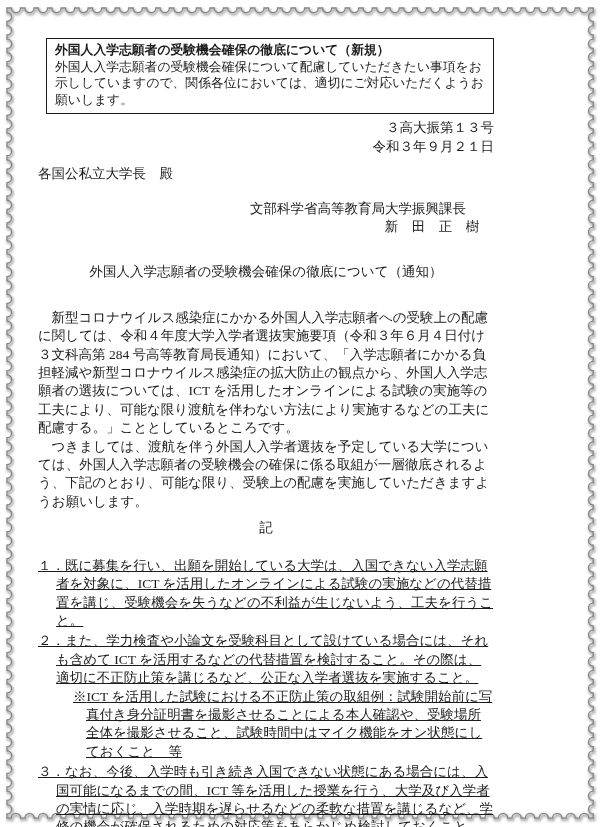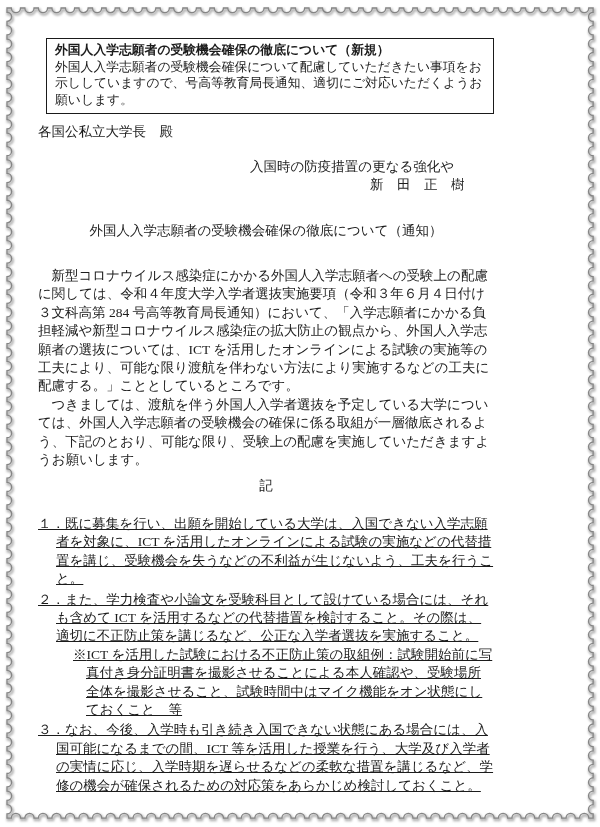--- a/index.html
+++ b/index.html
@@ -35,21 +35,21 @@
     font-size: 12.8px;
     line-height: 16.6px;
     border: 1.6px solid var(--box-border);
     padding: 3px 8px 5px 8px;
     margin: 8px 0 0 8px;
   }
   .header-box .box-title { font-weight: bold; }
   .doc-meta { text-align: right; margin-top: 5px; }
   .addressee { margin-top: 9px; }
   .sender { margin-top: 16px; margin-left: 212px; }
-  .sender-name { padding-left: 120px; }
+  .sender-name { padding-left: 120px; text-align: center; }
   .subject { text-align: center; margin-top: 27px; }
   .body-text { margin-top: 27px; }
   .body-text p { text-indent: 1em; }
   .ki { text-align: center; margin-top: 8px; }
   .items { margin-top: 19px; }
   .item { padding-left: 18px; text-indent: -18px; text-decoration: underline; }
   .item + .item { margin-top: 2px; }
   .note { padding-left: 30px; text-indent: -13px; }
 </style>
 </head>
@@ -63,28 +63,32 @@
   </defs>
   <path id="stamp-fill" fill="#ffffff" stroke="none" d="M7 8h4.33a4.6 4.6 0 0 0 9.20 0h4.33a4.6 4.6 0 0 0 9.20 0h4.33a4.6 4.6 0 0 0 9.20 0h4.33a4.6 4.6 0 0 0 9.20 0h4.33a4.6 4.6 0 0 0 9.20 0h4.33a4.6 4.6 0 0 0 9.20 0h4.33a4.6 4.6 0 0 0 9.20 0h4.33a4.6 4.6 0 0 0 9.20 0h4.33a4.6 4.6 0 0 0 9.20 0h4.33a4.6 4.6 0 0 0 9.20 0h4.33a4.6 4.6 0 0 0 9.20 0h4.33a4.6 4.6 0 0 0 9.20 0h4.33a4.6 4.6 0 0 0 9.20 0h4.33a4.6 4.6 0 0 0 9.20 0h4.33a4.6 4.6 0 0 0 9.20 0h4.33a4.6 4.6 0 0 0 9.20 0h4.33a4.6 4.6 0 0 0 9.20 0h4.33a4.6 4.6 0 0 0 9.20 0h4.33a4.6 4.6 0 0 0 9.20 0h4.33a4.6 4.6 0 0 0 9.20 0h4.33a4.6 4.6 0 0 0 9.20 0h4.33a4.6 4.6 0 0 0 9.20 0h4.33a4.6 4.6 0 0 0 9.20 0h4.33a4.6 4.6 0 0 0 9.20 0h4.33a4.6 4.6 0 0 0 9.20 0h4.33a4.6 4.6 0 0 0 9.20 0h4.33a4.6 4.6 0 0 0 9.20 0h4.33a4.6 4.6 0 0 0 9.20 0h4.33a4.6 4.6 0 0 0 9.20 0h4.33a4.6 4.6 0 0 0 9.20 0h4.33a4.6 4.6 0 0 0 9.20 0h4.33a4.6 4.6 0 0 0 9.20 0h4.33a4.6 4.6 0 0 0 9.20 0h4.33a4.6 4.6 0 0 0 9.20 0h4.33a4.6 4.6 0 0 0 9.20 0h4.33a4.6 4.6 0 0 0 9.20 0h4.33a4.6 4.6 0 0 0 9.20 0h4.33a4.6 4.6 0 0 0 9.20 0h4.33a4.6 4.6 0 0 0 9.20 0h4.33a4.6 4.6 0 0 0 9.20 0h4.33a4.6 4.6 0 0 0 9.20 0h4.33a4.6 4.6 0 0 0 9.20 0h4.33a4.6 4.6 0 0 0 9.20 0h4.33v4.23a4.6 4.6 0 0 0 0 9.20v4.23a4.6 4.6 0 0 0 0 9.20v4.23a4.6 4.6 0 0 0 0 9.20v4.23a4.6 4.6 0 0 0 0 9.20v4.23a4.6 4.6 0 0 0 0 9.20v4.23a4.6 4.6 0 0 0 0 9.20v4.23a4.6 4.6 0 0 0 0 9.20v4.23a4.6 4.6 0 0 0 0 9.20v4.23a4.6 4.6 0 0 0 0 9.20v4.23a4.6 4.6 0 0 0 0 9.20v4.23a4.6 4.6 0 0 0 0 9.20v4.23a4.6 4.6 0 0 0 0 9.20v4.23a4.6 4.6 0 0 0 0 9.20v4.23a4.6 4.6 0 0 0 0 9.20v4.23a4.6 4.6 0 0 0 0 9.20v4.23a4.6 4.6 0 0 0 0 9.20v4.23a4.6 4.6 0 0 0 0 9.20v4.23a4.6 4.6 0 0 0 0 9.20v4.23a4.6 4.6 0 0 0 0 9.20v4.23a4.6 4.6 0 0 0 0 9.20v4.23a4.6 4.6 0 0 0 0 9.20v4.23a4.6 4.6 0 0 0 0 9.20v4.23a4.6 4.6 0 0 0 0 9.20v4.23a4.6 4.6 0 0 0 0 9.20v4.23a4.6 4.6 0 0 0 0 9.20v4.23a4.6 4.6 0 0 0 0 9.20v4.23a4.6 4.6 0 0 0 0 9.20v4.23a4.6 4.6 0 0 0 0 9.20v4.23a4.6 4.6 0 0 0 0 9.20v4.23a4.6 4.6 0 0 0 0 9.20v4.23a4.6 4.6 0 0 0 0 9.20v4.23a4.6 4.6 0 0 0 0 9.20v4.23a4.6 4.6 0 0 0 0 9.20v4.23a4.6 4.6 0 0 0 0 9.20v4.23a4.6 4.6 0 0 0 0 9.20v4.23a4.6 4.6 0 0 0 0 9.20v4.23a4.6 4.6 0 0 0 0 9.20v4.23a4.6 4.6 0 0 0 0 9.20v4.23a4.6 4.6 0 0 0 0 9.20v4.23a4.6 4.6 0 0 0 0 9.20v4.23a4.6 4.6 0 0 0 0 9.20v4.23a4.6 4.6 0 0 0 0 9.20v4.23a4.6 4.6 0 0 0 0 9.20v4.23a4.6 4.6 0 0 0 0 9.20v4.23a4.6 4.6 0 0 0 0 9.20v4.23a4.6 4.6 0 0 0 0 9.20v4.23a4.6 4.6 0 0 0 0 9.20v4.23a4.6 4.6 0 0 0 0 9.20v4.23a4.6 4.6 0 0 0 0 9.20v4.23a4.6 4.6 0 0 0 0 9.20v4.23a4.6 4.6 0 0 0 0 9.20v4.23a4.6 4.6 0 0 0 0 9.20v4.23a4.6 4.6 0 0 0 0 9.20v4.23a4.6 4.6 0 0 0 0 9.20v4.23a4.6 4.6 0 0 0 0 9.20v4.23a4.6 4.6 0 0 0 0 9.20v4.23a4.6 4.6 0 0 0 0 9.20v4.23a4.6 4.6 0 0 0 0 9.20v4.23a4.6 4.6 0 0 0 0 9.20v4.23a4.6 4.6 0 0 0 0 9.20v4.23h-4.33a4.6 4.6 0 0 0 -9.20 0h-4.33a4.6 4.6 0 0 0 -9.20 0h-4.33a4.6 4.6 0 0 0 -9.20 0h-4.33a4.6 4.6 0 0 0 -9.20 0h-4.33a4.6 4.6 0 0 0 -9.20 0h-4.33a4.6 4.6 0 0 0 -9.20 0h-4.33a4.6 4.6 0 0 0 -9.20 0h-4.33a4.6 4.6 0 0 0 -9.20 0h-4.33a4.6 4.6 0 0 0 -9.20 0h-4.33a4.6 4.6 0 0 0 -9.20 0h-4.33a4.6 4.6 0 0 0 -9.20 0h-4.33a4.6 4.6 0 0 0 -9.20 0h-4.33a4.6 4.6 0 0 0 -9.20 0h-4.33a4.6 4.6 0 0 0 -9.20 0h-4.33a4.6 4.6 0 0 0 -9.20 0h-4.33a4.6 4.6 0 0 0 -9.20 0h-4.33a4.6 4.6 0 0 0 -9.20 0h-4.33a4.6 4.6 0 0 0 -9.20 0h-4.33a4.6 4.6 0 0 0 -9.20 0h-4.33a4.6 4.6 0 0 0 -9.20 0h-4.33a4.6 4.6 0 0 0 -9.20 0h-4.33a4.6 4.6 0 0 0 -9.20 0h-4.33a4.6 4.6 0 0 0 -9.20 0h-4.33a4.6 4.6 0 0 0 -9.20 0h-4.33a4.6 4.6 0 0 0 -9.20 0h-4.33a4.6 4.6 0 0 0 -9.20 0h-4.33a4.6 4.6 0 0 0 -9.20 0h-4.33a4.6 4.6 0 0 0 -9.20 0h-4.33a4.6 4.6 0 0 0 -9.20 0h-4.33a4.6 4.6 0 0 0 -9.20 0h-4.33a4.6 4.6 0 0 0 -9.20 0h-4.33a4.6 4.6 0 0 0 -9.20 0h-4.33a4.6 4.6 0 0 0 -9.20 0h-4.33a4.6 4.6 0 0 0 -9.20 0h-4.33a4.6 4.6 0 0 0 -9.20 0h-4.33a4.6 4.6 0 0 0 -9.20 0h-4.33a4.6 4.6 0 0 0 -9.20 0h-4.33a4.6 4.6 0 0 0 -9.20 0h-4.33a4.6 4.6 0 0 0 -9.20 0h-4.33a4.6 4.6 0 0 0 -9.20 0h-4.33a4.6 4.6 0 0 0 -9.20 0h-4.33a4.6 4.6 0 0 0 -9.20 0h-4.33a4.6 4.6 0 0 0 -9.20 0h-4.33v-4.23a4.6 4.6 0 0 0 0 -9.20v-4.23a4.6 4.6 0 0 0 0 -9.20v-4.23a4.6 4.6 0 0 0 0 -9.20v-4.23a4.6 4.6 0 0 0 0 -9.20v-4.23a4.6 4.6 0 0 0 0 -9.20v-4.23a4.6 4.6 0 0 0 0 -9.20v-4.23a4.6 4.6 0 0 0 0 -9.20v-4.23a4.6 4.6 0 0 0 0 -9.20v-4.23a4.6 4.6 0 0 0 0 -9.20v-4.23a4.6 4.6 0 0 0 0 -9.20v-4.23a4.6 4.6 0 0 0 0 -9.20v-4.23a4.6 4.6 0 0 0 0 -9.20v-4.23a4.6 4.6 0 0 0 0 -9.20v-4.23a4.6 4.6 0 0 0 0 -9.20v-4.23a4.6 4.6 0 0 0 0 -9.20v-4.23a4.6 4.6 0 0 0 0 -9.20v-4.23a4.6 4.6 0 0 0 0 -9.20v-4.23a4.6 4.6 0 0 0 0 -9.20v-4.23a4.6 4.6 0 0 0 0 -9.20v-4.23a4.6 4.6 0 0 0 0 -9.20v-4.23a4.6 4.6 0 0 0 0 -9.20v-4.23a4.6 4.6 0 0 0 0 -9.20v-4.23a4.6 4.6 0 0 0 0 -9.20v-4.23a4.6 4.6 0 0 0 0 -9.20v-4.23a4.6 4.6 0 0 0 0 -9.20v-4.23a4.6 4.6 0 0 0 0 -9.20v-4.23a4.6 4.6 0 0 0 0 -9.20v-4.23a4.6 4.6 0 0 0 0 -9.20v-4.23a4.6 4.6 0 0 0 0 -9.20v-4.23a4.6 4.6 0 0 0 0 -9.20v-4.23a4.6 4.6 0 0 0 0 -9.20v-4.23a4.6 4.6 0 0 0 0 -9.20v-4.23a4.6 4.6 0 0 0 0 -9.20v-4.23a4.6 4.6 0 0 0 0 -9.20v-4.23a4.6 4.6 0 0 0 0 -9.20v-4.23a4.6 4.6 0 0 0 0 -9.20v-4.23a4.6 4.6 0 0 0 0 -9.20v-4.23a4.6 4.6 0 0 0 0 -9.20v-4.23a4.6 4.6 0 0 0 0 -9.20v-4.23a4.6 4.6 0 0 0 0 -9.20v-4.23a4.6 4.6 0 0 0 0 -9.20v-4.23a4.6 4.6 0 0 0 0 -9.20v-4.23a4.6 4.6 0 0 0 0 -9.20v-4.23a4.6 4.6 0 0 0 0 -9.20v-4.23a4.6 4.6 0 0 0 0 -9.20v-4.23a4.6 4.6 0 0 0 0 -9.20v-4.23a4.6 4.6 0 0 0 0 -9.20v-4.23a4.6 4.6 0 0 0 0 -9.20v-4.23a4.6 4.6 0 0 0 0 -9.20v-4.23a4.6 4.6 0 0 0 0 -9.20v-4.23a4.6 4.6 0 0 0 0 -9.20v-4.23a4.6 4.6 0 0 0 0 -9.20v-4.23a4.6 4.6 0 0 0 0 -9.20v-4.23a4.6 4.6 0 0 0 0 -9.20v-4.23a4.6 4.6 0 0 0 0 -9.20v-4.23a4.6 4.6 0 0 0 0 -9.20v-4.23a4.6 4.6 0 0 0 0 -9.20v-4.23a4.6 4.6 0 0 0 0 -9.20v-4.23a4.6 4.6 0 0 0 0 -9.20v-4.23a4.6 4.6 0 0 0 0 -9.20v-4.23Z"></path>
   <path id="stamp-shadow" fill="none" stroke="#b3b3b3" stroke-width="2.8" filter="url(#soft)" transform="translate(1,1.8)" d="M7 8h4.33a4.6 4.6 0 0 0 9.20 0h4.33a4.6 4.6 0 0 0 9.20 0h4.33a4.6 4.6 0 0 0 9.20 0h4.33a4.6 4.6 0 0 0 9.20 0h4.33a4.6 4.6 0 0 0 9.20 0h4.33a4.6 4.6 0 0 0 9.20 0h4.33a4.6 4.6 0 0 0 9.20 0h4.33a4.6 4.6 0 0 0 9.20 0h4.33a4.6 4.6 0 0 0 9.20 0h4.33a4.6 4.6 0 0 0 9.20 0h4.33a4.6 4.6 0 0 0 9.20 0h4.33a4.6 4.6 0 0 0 9.20 0h4.33a4.6 4.6 0 0 0 9.20 0h4.33a4.6 4.6 0 0 0 9.20 0h4.33a4.6 4.6 0 0 0 9.20 0h4.33a4.6 4.6 0 0 0 9.20 0h4.33a4.6 4.6 0 0 0 9.20 0h4.33a4.6 4.6 0 0 0 9.20 0h4.33a4.6 4.6 0 0 0 9.20 0h4.33a4.6 4.6 0 0 0 9.20 0h4.33a4.6 4.6 0 0 0 9.20 0h4.33a4.6 4.6 0 0 0 9.20 0h4.33a4.6 4.6 0 0 0 9.20 0h4.33a4.6 4.6 0 0 0 9.20 0h4.33a4.6 4.6 0 0 0 9.20 0h4.33a4.6 4.6 0 0 0 9.20 0h4.33a4.6 4.6 0 0 0 9.20 0h4.33a4.6 4.6 0 0 0 9.20 0h4.33a4.6 4.6 0 0 0 9.20 0h4.33a4.6 4.6 0 0 0 9.20 0h4.33a4.6 4.6 0 0 0 9.20 0h4.33a4.6 4.6 0 0 0 9.20 0h4.33a4.6 4.6 0 0 0 9.20 0h4.33a4.6 4.6 0 0 0 9.20 0h4.33a4.6 4.6 0 0 0 9.20 0h4.33a4.6 4.6 0 0 0 9.20 0h4.33a4.6 4.6 0 0 0 9.20 0h4.33a4.6 4.6 0 0 0 9.20 0h4.33a4.6 4.6 0 0 0 9.20 0h4.33a4.6 4.6 0 0 0 9.20 0h4.33a4.6 4.6 0 0 0 9.20 0h4.33a4.6 4.6 0 0 0 9.20 0h4.33a4.6 4.6 0 0 0 9.20 0h4.33v4.23a4.6 4.6 0 0 0 0 9.20v4.23a4.6 4.6 0 0 0 0 9.20v4.23a4.6 4.6 0 0 0 0 9.20v4.23a4.6 4.6 0 0 0 0 9.20v4.23a4.6 4.6 0 0 0 0 9.20v4.23a4.6 4.6 0 0 0 0 9.20v4.23a4.6 4.6 0 0 0 0 9.20v4.23a4.6 4.6 0 0 0 0 9.20v4.23a4.6 4.6 0 0 0 0 9.20v4.23a4.6 4.6 0 0 0 0 9.20v4.23a4.6 4.6 0 0 0 0 9.20v4.23a4.6 4.6 0 0 0 0 9.20v4.23a4.6 4.6 0 0 0 0 9.20v4.23a4.6 4.6 0 0 0 0 9.20v4.23a4.6 4.6 0 0 0 0 9.20v4.23a4.6 4.6 0 0 0 0 9.20v4.23a4.6 4.6 0 0 0 0 9.20v4.23a4.6 4.6 0 0 0 0 9.20v4.23a4.6 4.6 0 0 0 0 9.20v4.23a4.6 4.6 0 0 0 0 9.20v4.23a4.6 4.6 0 0 0 0 9.20v4.23a4.6 4.6 0 0 0 0 9.20v4.23a4.6 4.6 0 0 0 0 9.20v4.23a4.6 4.6 0 0 0 0 9.20v4.23a4.6 4.6 0 0 0 0 9.20v4.23a4.6 4.6 0 0 0 0 9.20v4.23a4.6 4.6 0 0 0 0 9.20v4.23a4.6 4.6 0 0 0 0 9.20v4.23a4.6 4.6 0 0 0 0 9.20v4.23a4.6 4.6 0 0 0 0 9.20v4.23a4.6 4.6 0 0 0 0 9.20v4.23a4.6 4.6 0 0 0 0 9.20v4.23a4.6 4.6 0 0 0 0 9.20v4.23a4.6 4.6 0 0 0 0 9.20v4.23a4.6 4.6 0 0 0 0 9.20v4.23a4.6 4.6 0 0 0 0 9.20v4.23a4.6 4.6 0 0 0 0 9.20v4.23a4.6 4.6 0 0 0 0 9.20v4.23a4.6 4.6 0 0 0 0 9.20v4.23a4.6 4.6 0 0 0 0 9.20v4.23a4.6 4.6 0 0 0 0 9.20v4.23a4.6 4.6 0 0 0 0 9.20v4.23a4.6 4.6 0 0 0 0 9.20v4.23a4.6 4.6 0 0 0 0 9.20v4.23a4.6 4.6 0 0 0 0 9.20v4.23a4.6 4.6 0 0 0 0 9.20v4.23a4.6 4.6 0 0 0 0 9.20v4.23a4.6 4.6 0 0 0 0 9.20v4.23a4.6 4.6 0 0 0 0 9.20v4.23a4.6 4.6 0 0 0 0 9.20v4.23a4.6 4.6 0 0 0 0 9.20v4.23a4.6 4.6 0 0 0 0 9.20v4.23a4.6 4.6 0 0 0 0 9.20v4.23a4.6 4.6 0 0 0 0 9.20v4.23a4.6 4.6 0 0 0 0 9.20v4.23a4.6 4.6 0 0 0 0 9.20v4.23a4.6 4.6 0 0 0 0 9.20v4.23a4.6 4.6 0 0 0 0 9.20v4.23a4.6 4.6 0 0 0 0 9.20v4.23a4.6 4.6 0 0 0 0 9.20v4.23h-4.33a4.6 4.6 0 0 0 -9.20 0h-4.33a4.6 4.6 0 0 0 -9.20 0h-4.33a4.6 4.6 0 0 0 -9.20 0h-4.33a4.6 4.6 0 0 0 -9.20 0h-4.33a4.6 4.6 0 0 0 -9.20 0h-4.33a4.6 4.6 0 0 0 -9.20 0h-4.33a4.6 4.6 0 0 0 -9.20 0h-4.33a4.6 4.6 0 0 0 -9.20 0h-4.33a4.6 4.6 0 0 0 -9.20 0h-4.33a4.6 4.6 0 0 0 -9.20 0h-4.33a4.6 4.6 0 0 0 -9.20 0h-4.33a4.6 4.6 0 0 0 -9.20 0h-4.33a4.6 4.6 0 0 0 -9.20 0h-4.33a4.6 4.6 0 0 0 -9.20 0h-4.33a4.6 4.6 0 0 0 -9.20 0h-4.33a4.6 4.6 0 0 0 -9.20 0h-4.33a4.6 4.6 0 0 0 -9.20 0h-4.33a4.6 4.6 0 0 0 -9.20 0h-4.33a4.6 4.6 0 0 0 -9.20 0h-4.33a4.6 4.6 0 0 0 -9.20 0h-4.33a4.6 4.6 0 0 0 -9.20 0h-4.33a4.6 4.6 0 0 0 -9.20 0h-4.33a4.6 4.6 0 0 0 -9.20 0h-4.33a4.6 4.6 0 0 0 -9.20 0h-4.33a4.6 4.6 0 0 0 -9.20 0h-4.33a4.6 4.6 0 0 0 -9.20 0h-4.33a4.6 4.6 0 0 0 -9.20 0h-4.33a4.6 4.6 0 0 0 -9.20 0h-4.33a4.6 4.6 0 0 0 -9.20 0h-4.33a4.6 4.6 0 0 0 -9.20 0h-4.33a4.6 4.6 0 0 0 -9.20 0h-4.33a4.6 4.6 0 0 0 -9.20 0h-4.33a4.6 4.6 0 0 0 -9.20 0h-4.33a4.6 4.6 0 0 0 -9.20 0h-4.33a4.6 4.6 0 0 0 -9.20 0h-4.33a4.6 4.6 0 0 0 -9.20 0h-4.33a4.6 4.6 0 0 0 -9.20 0h-4.33a4.6 4.6 0 0 0 -9.20 0h-4.33a4.6 4.6 0 0 0 -9.20 0h-4.33a4.6 4.6 0 0 0 -9.20 0h-4.33a4.6 4.6 0 0 0 -9.20 0h-4.33a4.6 4.6 0 0 0 -9.20 0h-4.33a4.6 4.6 0 0 0 -9.20 0h-4.33v-4.23a4.6 4.6 0 0 0 0 -9.20v-4.23a4.6 4.6 0 0 0 0 -9.20v-4.23a4.6 4.6 0 0 0 0 -9.20v-4.23a4.6 4.6 0 0 0 0 -9.20v-4.23a4.6 4.6 0 0 0 0 -9.20v-4.23a4.6 4.6 0 0 0 0 -9.20v-4.23a4.6 4.6 0 0 0 0 -9.20v-4.23a4.6 4.6 0 0 0 0 -9.20v-4.23a4.6 4.6 0 0 0 0 -9.20v-4.23a4.6 4.6 0 0 0 0 -9.20v-4.23a4.6 4.6 0 0 0 0 -9.20v-4.23a4.6 4.6 0 0 0 0 -9.20v-4.23a4.6 4.6 0 0 0 0 -9.20v-4.23a4.6 4.6 0 0 0 0 -9.20v-4.23a4.6 4.6 0 0 0 0 -9.20v-4.23a4.6 4.6 0 0 0 0 -9.20v-4.23a4.6 4.6 0 0 0 0 -9.20v-4.23a4.6 4.6 0 0 0 0 -9.20v-4.23a4.6 4.6 0 0 0 0 -9.20v-4.23a4.6 4.6 0 0 0 0 -9.20v-4.23a4.6 4.6 0 0 0 0 -9.20v-4.23a4.6 4.6 0 0 0 0 -9.20v-4.23a4.6 4.6 0 0 0 0 -9.20v-4.23a4.6 4.6 0 0 0 0 -9.20v-4.23a4.6 4.6 0 0 0 0 -9.20v-4.23a4.6 4.6 0 0 0 0 -9.20v-4.23a4.6 4.6 0 0 0 0 -9.20v-4.23a4.6 4.6 0 0 0 0 -9.20v-4.23a4.6 4.6 0 0 0 0 -9.20v-4.23a4.6 4.6 0 0 0 0 -9.20v-4.23a4.6 4.6 0 0 0 0 -9.20v-4.23a4.6 4.6 0 0 0 0 -9.20v-4.23a4.6 4.6 0 0 0 0 -9.20v-4.23a4.6 4.6 0 0 0 0 -9.20v-4.23a4.6 4.6 0 0 0 0 -9.20v-4.23a4.6 4.6 0 0 0 0 -9.20v-4.23a4.6 4.6 0 0 0 0 -9.20v-4.23a4.6 4.6 0 0 0 0 -9.20v-4.23a4.6 4.6 0 0 0 0 -9.20v-4.23a4.6 4.6 0 0 0 0 -9.20v-4.23a4.6 4.6 0 0 0 0 -9.20v-4.23a4.6 4.6 0 0 0 0 -9.20v-4.23a4.6 4.6 0 0 0 0 -9.20v-4.23a4.6 4.6 0 0 0 0 -9.20v-4.23a4.6 4.6 0 0 0 0 -9.20v-4.23a4.6 4.6 0 0 0 0 -9.20v-4.23a4.6 4.6 0 0 0 0 -9.20v-4.23a4.6 4.6 0 0 0 0 -9.20v-4.23a4.6 4.6 0 0 0 0 -9.20v-4.23a4.6 4.6 0 0 0 0 -9.20v-4.23a4.6 4.6 0 0 0 0 -9.20v-4.23a4.6 4.6 0 0 0 0 -9.20v-4.23a4.6 4.6 0 0 0 0 -9.20v-4.23a4.6 4.6 0 0 0 0 -9.20v-4.23a4.6 4.6 0 0 0 0 -9.20v-4.23a4.6 4.6 0 0 0 0 -9.20v-4.23a4.6 4.6 0 0 0 0 -9.20v-4.23a4.6 4.6 0 0 0 0 -9.20v-4.23a4.6 4.6 0 0 0 0 -9.20v-4.23a4.6 4.6 0 0 0 0 -9.20v-4.23Z"></path>
   <path id="stamp-line" fill="none" stroke="#858585" stroke-width="1.3" d="M7 8h4.33a4.6 4.6 0 0 0 9.20 0h4.33a4.6 4.6 0 0 0 9.20 0h4.33a4.6 4.6 0 0 0 9.20 0h4.33a4.6 4.6 0 0 0 9.20 0h4.33a4.6 4.6 0 0 0 9.20 0h4.33a4.6 4.6 0 0 0 9.20 0h4.33a4.6 4.6 0 0 0 9.20 0h4.33a4.6 4.6 0 0 0 9.20 0h4.33a4.6 4.6 0 0 0 9.20 0h4.33a4.6 4.6 0 0 0 9.20 0h4.33a4.6 4.6 0 0 0 9.20 0h4.33a4.6 4.6 0 0 0 9.20 0h4.33a4.6 4.6 0 0 0 9.20 0h4.33a4.6 4.6 0 0 0 9.20 0h4.33a4.6 4.6 0 0 0 9.20 0h4.33a4.6 4.6 0 0 0 9.20 0h4.33a4.6 4.6 0 0 0 9.20 0h4.33a4.6 4.6 0 0 0 9.20 0h4.33a4.6 4.6 0 0 0 9.20 0h4.33a4.6 4.6 0 0 0 9.20 0h4.33a4.6 4.6 0 0 0 9.20 0h4.33a4.6 4.6 0 0 0 9.20 0h4.33a4.6 4.6 0 0 0 9.20 0h4.33a4.6 4.6 0 0 0 9.20 0h4.33a4.6 4.6 0 0 0 9.20 0h4.33a4.6 4.6 0 0 0 9.20 0h4.33a4.6 4.6 0 0 0 9.20 0h4.33a4.6 4.6 0 0 0 9.20 0h4.33a4.6 4.6 0 0 0 9.20 0h4.33a4.6 4.6 0 0 0 9.20 0h4.33a4.6 4.6 0 0 0 9.20 0h4.33a4.6 4.6 0 0 0 9.20 0h4.33a4.6 4.6 0 0 0 9.20 0h4.33a4.6 4.6 0 0 0 9.20 0h4.33a4.6 4.6 0 0 0 9.20 0h4.33a4.6 4.6 0 0 0 9.20 0h4.33a4.6 4.6 0 0 0 9.20 0h4.33a4.6 4.6 0 0 0 9.20 0h4.33a4.6 4.6 0 0 0 9.20 0h4.33a4.6 4.6 0 0 0 9.20 0h4.33a4.6 4.6 0 0 0 9.20 0h4.33a4.6 4.6 0 0 0 9.20 0h4.33a4.6 4.6 0 0 0 9.20 0h4.33v4.23a4.6 4.6 0 0 0 0 9.20v4.23a4.6 4.6 0 0 0 0 9.20v4.23a4.6 4.6 0 0 0 0 9.20v4.23a4.6 4.6 0 0 0 0 9.20v4.23a4.6 4.6 0 0 0 0 9.20v4.23a4.6 4.6 0 0 0 0 9.20v4.23a4.6 4.6 0 0 0 0 9.20v4.23a4.6 4.6 0 0 0 0 9.20v4.23a4.6 4.6 0 0 0 0 9.20v4.23a4.6 4.6 0 0 0 0 9.20v4.23a4.6 4.6 0 0 0 0 9.20v4.23a4.6 4.6 0 0 0 0 9.20v4.23a4.6 4.6 0 0 0 0 9.20v4.23a4.6 4.6 0 0 0 0 9.20v4.23a4.6 4.6 0 0 0 0 9.20v4.23a4.6 4.6 0 0 0 0 9.20v4.23a4.6 4.6 0 0 0 0 9.20v4.23a4.6 4.6 0 0 0 0 9.20v4.23a4.6 4.6 0 0 0 0 9.20v4.23a4.6 4.6 0 0 0 0 9.20v4.23a4.6 4.6 0 0 0 0 9.20v4.23a4.6 4.6 0 0 0 0 9.20v4.23a4.6 4.6 0 0 0 0 9.20v4.23a4.6 4.6 0 0 0 0 9.20v4.23a4.6 4.6 0 0 0 0 9.20v4.23a4.6 4.6 0 0 0 0 9.20v4.23a4.6 4.6 0 0 0 0 9.20v4.23a4.6 4.6 0 0 0 0 9.20v4.23a4.6 4.6 0 0 0 0 9.20v4.23a4.6 4.6 0 0 0 0 9.20v4.23a4.6 4.6 0 0 0 0 9.20v4.23a4.6 4.6 0 0 0 0 9.20v4.23a4.6 4.6 0 0 0 0 9.20v4.23a4.6 4.6 0 0 0 0 9.20v4.23a4.6 4.6 0 0 0 0 9.20v4.23a4.6 4.6 0 0 0 0 9.20v4.23a4.6 4.6 0 0 0 0 9.20v4.23a4.6 4.6 0 0 0 0 9.20v4.23a4.6 4.6 0 0 0 0 9.20v4.23a4.6 4.6 0 0 0 0 9.20v4.23a4.6 4.6 0 0 0 0 9.20v4.23a4.6 4.6 0 0 0 0 9.20v4.23a4.6 4.6 0 0 0 0 9.20v4.23a4.6 4.6 0 0 0 0 9.20v4.23a4.6 4.6 0 0 0 0 9.20v4.23a4.6 4.6 0 0 0 0 9.20v4.23a4.6 4.6 0 0 0 0 9.20v4.23a4.6 4.6 0 0 0 0 9.20v4.23a4.6 4.6 0 0 0 0 9.20v4.23a4.6 4.6 0 0 0 0 9.20v4.23a4.6 4.6 0 0 0 0 9.20v4.23a4.6 4.6 0 0 0 0 9.20v4.23a4.6 4.6 0 0 0 0 9.20v4.23a4.6 4.6 0 0 0 0 9.20v4.23a4.6 4.6 0 0 0 0 9.20v4.23a4.6 4.6 0 0 0 0 9.20v4.23a4.6 4.6 0 0 0 0 9.20v4.23a4.6 4.6 0 0 0 0 9.20v4.23a4.6 4.6 0 0 0 0 9.20v4.23a4.6 4.6 0 0 0 0 9.20v4.23h-4.33a4.6 4.6 0 0 0 -9.20 0h-4.33a4.6 4.6 0 0 0 -9.20 0h-4.33a4.6 4.6 0 0 0 -9.20 0h-4.33a4.6 4.6 0 0 0 -9.20 0h-4.33a4.6 4.6 0 0 0 -9.20 0h-4.33a4.6 4.6 0 0 0 -9.20 0h-4.33a4.6 4.6 0 0 0 -9.20 0h-4.33a4.6 4.6 0 0 0 -9.20 0h-4.33a4.6 4.6 0 0 0 -9.20 0h-4.33a4.6 4.6 0 0 0 -9.20 0h-4.33a4.6 4.6 0 0 0 -9.20 0h-4.33a4.6 4.6 0 0 0 -9.20 0h-4.33a4.6 4.6 0 0 0 -9.20 0h-4.33a4.6 4.6 0 0 0 -9.20 0h-4.33a4.6 4.6 0 0 0 -9.20 0h-4.33a4.6 4.6 0 0 0 -9.20 0h-4.33a4.6 4.6 0 0 0 -9.20 0h-4.33a4.6 4.6 0 0 0 -9.20 0h-4.33a4.6 4.6 0 0 0 -9.20 0h-4.33a4.6 4.6 0 0 0 -9.20 0h-4.33a4.6 4.6 0 0 0 -9.20 0h-4.33a4.6 4.6 0 0 0 -9.20 0h-4.33a4.6 4.6 0 0 0 -9.20 0h-4.33a4.6 4.6 0 0 0 -9.20 0h-4.33a4.6 4.6 0 0 0 -9.20 0h-4.33a4.6 4.6 0 0 0 -9.20 0h-4.33a4.6 4.6 0 0 0 -9.20 0h-4.33a4.6 4.6 0 0 0 -9.20 0h-4.33a4.6 4.6 0 0 0 -9.20 0h-4.33a4.6 4.6 0 0 0 -9.20 0h-4.33a4.6 4.6 0 0 0 -9.20 0h-4.33a4.6 4.6 0 0 0 -9.20 0h-4.33a4.6 4.6 0 0 0 -9.20 0h-4.33a4.6 4.6 0 0 0 -9.20 0h-4.33a4.6 4.6 0 0 0 -9.20 0h-4.33a4.6 4.6 0 0 0 -9.20 0h-4.33a4.6 4.6 0 0 0 -9.20 0h-4.33a4.6 4.6 0 0 0 -9.20 0h-4.33a4.6 4.6 0 0 0 -9.20 0h-4.33a4.6 4.6 0 0 0 -9.20 0h-4.33a4.6 4.6 0 0 0 -9.20 0h-4.33a4.6 4.6 0 0 0 -9.20 0h-4.33a4.6 4.6 0 0 0 -9.20 0h-4.33v-4.23a4.6 4.6 0 0 0 0 -9.20v-4.23a4.6 4.6 0 0 0 0 -9.20v-4.23a4.6 4.6 0 0 0 0 -9.20v-4.23a4.6 4.6 0 0 0 0 -9.20v-4.23a4.6 4.6 0 0 0 0 -9.20v-4.23a4.6 4.6 0 0 0 0 -9.20v-4.23a4.6 4.6 0 0 0 0 -9.20v-4.23a4.6 4.6 0 0 0 0 -9.20v-4.23a4.6 4.6 0 0 0 0 -9.20v-4.23a4.6 4.6 0 0 0 0 -9.20v-4.23a4.6 4.6 0 0 0 0 -9.20v-4.23a4.6 4.6 0 0 0 0 -9.20v-4.23a4.6 4.6 0 0 0 0 -9.20v-4.23a4.6 4.6 0 0 0 0 -9.20v-4.23a4.6 4.6 0 0 0 0 -9.20v-4.23a4.6 4.6 0 0 0 0 -9.20v-4.23a4.6 4.6 0 0 0 0 -9.20v-4.23a4.6 4.6 0 0 0 0 -9.20v-4.23a4.6 4.6 0 0 0 0 -9.20v-4.23a4.6 4.6 0 0 0 0 -9.20v-4.23a4.6 4.6 0 0 0 0 -9.20v-4.23a4.6 4.6 0 0 0 0 -9.20v-4.23a4.6 4.6 0 0 0 0 -9.20v-4.23a4.6 4.6 0 0 0 0 -9.20v-4.23a4.6 4.6 0 0 0 0 -9.20v-4.23a4.6 4.6 0 0 0 0 -9.20v-4.23a4.6 4.6 0 0 0 0 -9.20v-4.23a4.6 4.6 0 0 0 0 -9.20v-4.23a4.6 4.6 0 0 0 0 -9.20v-4.23a4.6 4.6 0 0 0 0 -9.20v-4.23a4.6 4.6 0 0 0 0 -9.20v-4.23a4.6 4.6 0 0 0 0 -9.20v-4.23a4.6 4.6 0 0 0 0 -9.20v-4.23a4.6 4.6 0 0 0 0 -9.20v-4.23a4.6 4.6 0 0 0 0 -9.20v-4.23a4.6 4.6 0 0 0 0 -9.20v-4.23a4.6 4.6 0 0 0 0 -9.20v-4.23a4.6 4.6 0 0 0 0 -9.20v-4.23a4.6 4.6 0 0 0 0 -9.20v-4.23a4.6 4.6 0 0 0 0 -9.20v-4.23a4.6 4.6 0 0 0 0 -9.20v-4.23a4.6 4.6 0 0 0 0 -9.20v-4.23a4.6 4.6 0 0 0 0 -9.20v-4.23a4.6 4.6 0 0 0 0 -9.20v-4.23a4.6 4.6 0 0 0 0 -9.20v-4.23a4.6 4.6 0 0 0 0 -9.20v-4.23a4.6 4.6 0 0 0 0 -9.20v-4.23a4.6 4.6 0 0 0 0 -9.20v-4.23a4.6 4.6 0 0 0 0 -9.20v-4.23a4.6 4.6 0 0 0 0 -9.20v-4.23a4.6 4.6 0 0 0 0 -9.20v-4.23a4.6 4.6 0 0 0 0 -9.20v-4.23a4.6 4.6 0 0 0 0 -9.20v-4.23a4.6 4.6 0 0 0 0 -9.20v-4.23a4.6 4.6 0 0 0 0 -9.20v-4.23a4.6 4.6 0 0 0 0 -9.20v-4.23a4.6 4.6 0 0 0 0 -9.20v-4.23a4.6 4.6 0 0 0 0 -9.20v-4.23a4.6 4.6 0 0 0 0 -9.20v-4.23a4.6 4.6 0 0 0 0 -9.20v-4.23Z"></path>
 </svg>
 
 <div class="doc">
 
   <div class="header-box">
     <div class="box-title">外国人入学志願者の受験機会確保の徹底について（新規）</div>
-    <div class="box-body">外国人入学志願者の受験機会確保について配慮していただきたい事項をお示ししていますので、号高等教育局長通知、適切にご対応いただくようお願いします。</div>
+    <div class="box-body">外国人入学志願者の受験機会確保について配慮していただきたい事項をお示ししていますので、関係各位においては、適切にご対応いただくようお願いします。</div>
   </div>
 
+  <div class="doc-meta">
+    <div>３高大振第１３号</div>
+    <div>令和３年９月２１日</div>
+  </div>
 
   <div class="addressee">各国公私立大学長　殿</div>
 
   <div class="sender">
-    <div>入国時の防疫措置の更なる強化や</div>
+    <div>文部科学省高等教育局大学振興課長</div>
     <div class="sender-name">新　田　正　樹</div>
   </div>
 
   <div class="subject">外国人入学志願者の受験機会確保の徹底について（通知）</div>
 
   <div class="body-text">
     <p>新型コロナウイルス感染症にかかる外国人入学志願者への受験上の配慮に関しては、令和４年度大学入学者選抜実施要項（令和３年６月４日付け３文科高第 284 号高等教育局長通知）において、「入学志願者にかかる負担軽減や新型コロナウイルス感染症の拡大防止の観点から、外国人入学志願者の選抜については、ICT を活用したオンラインによる試験の実施等の工夫により、可能な限り渡航を伴わない方法により実施するなどの工夫に配慮する。」こととしているところです。</p>
     <p>つきましては、渡航を伴う外国人入学者選抜を予定している大学については、外国人入学志願者の受験機会の確保に係る取組が一層徹底されるよう、下記のとおり、可能な限り、受験上の配慮を実施していただきますようお願いします。</p>
   </div>
 

